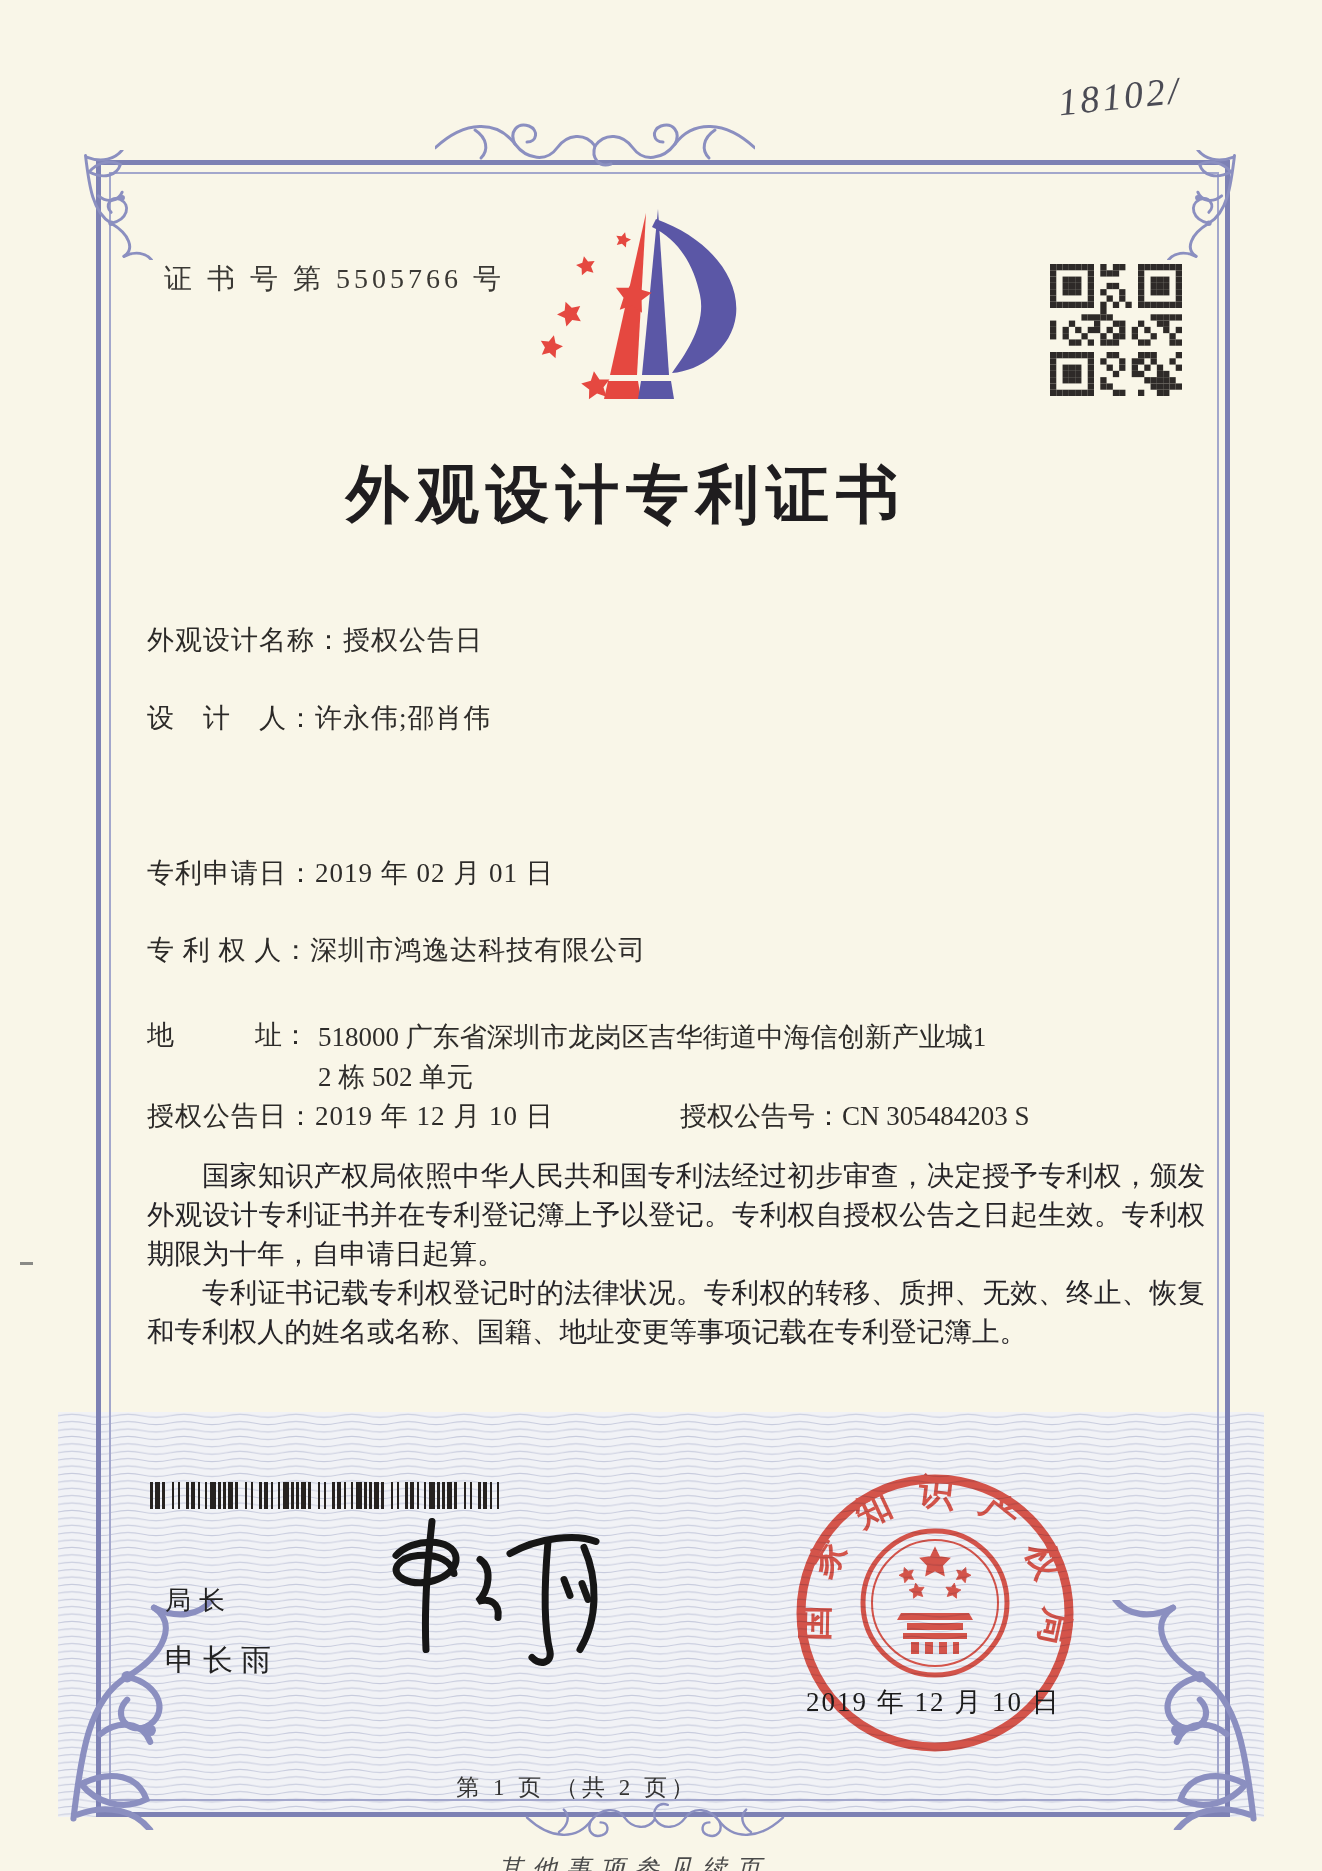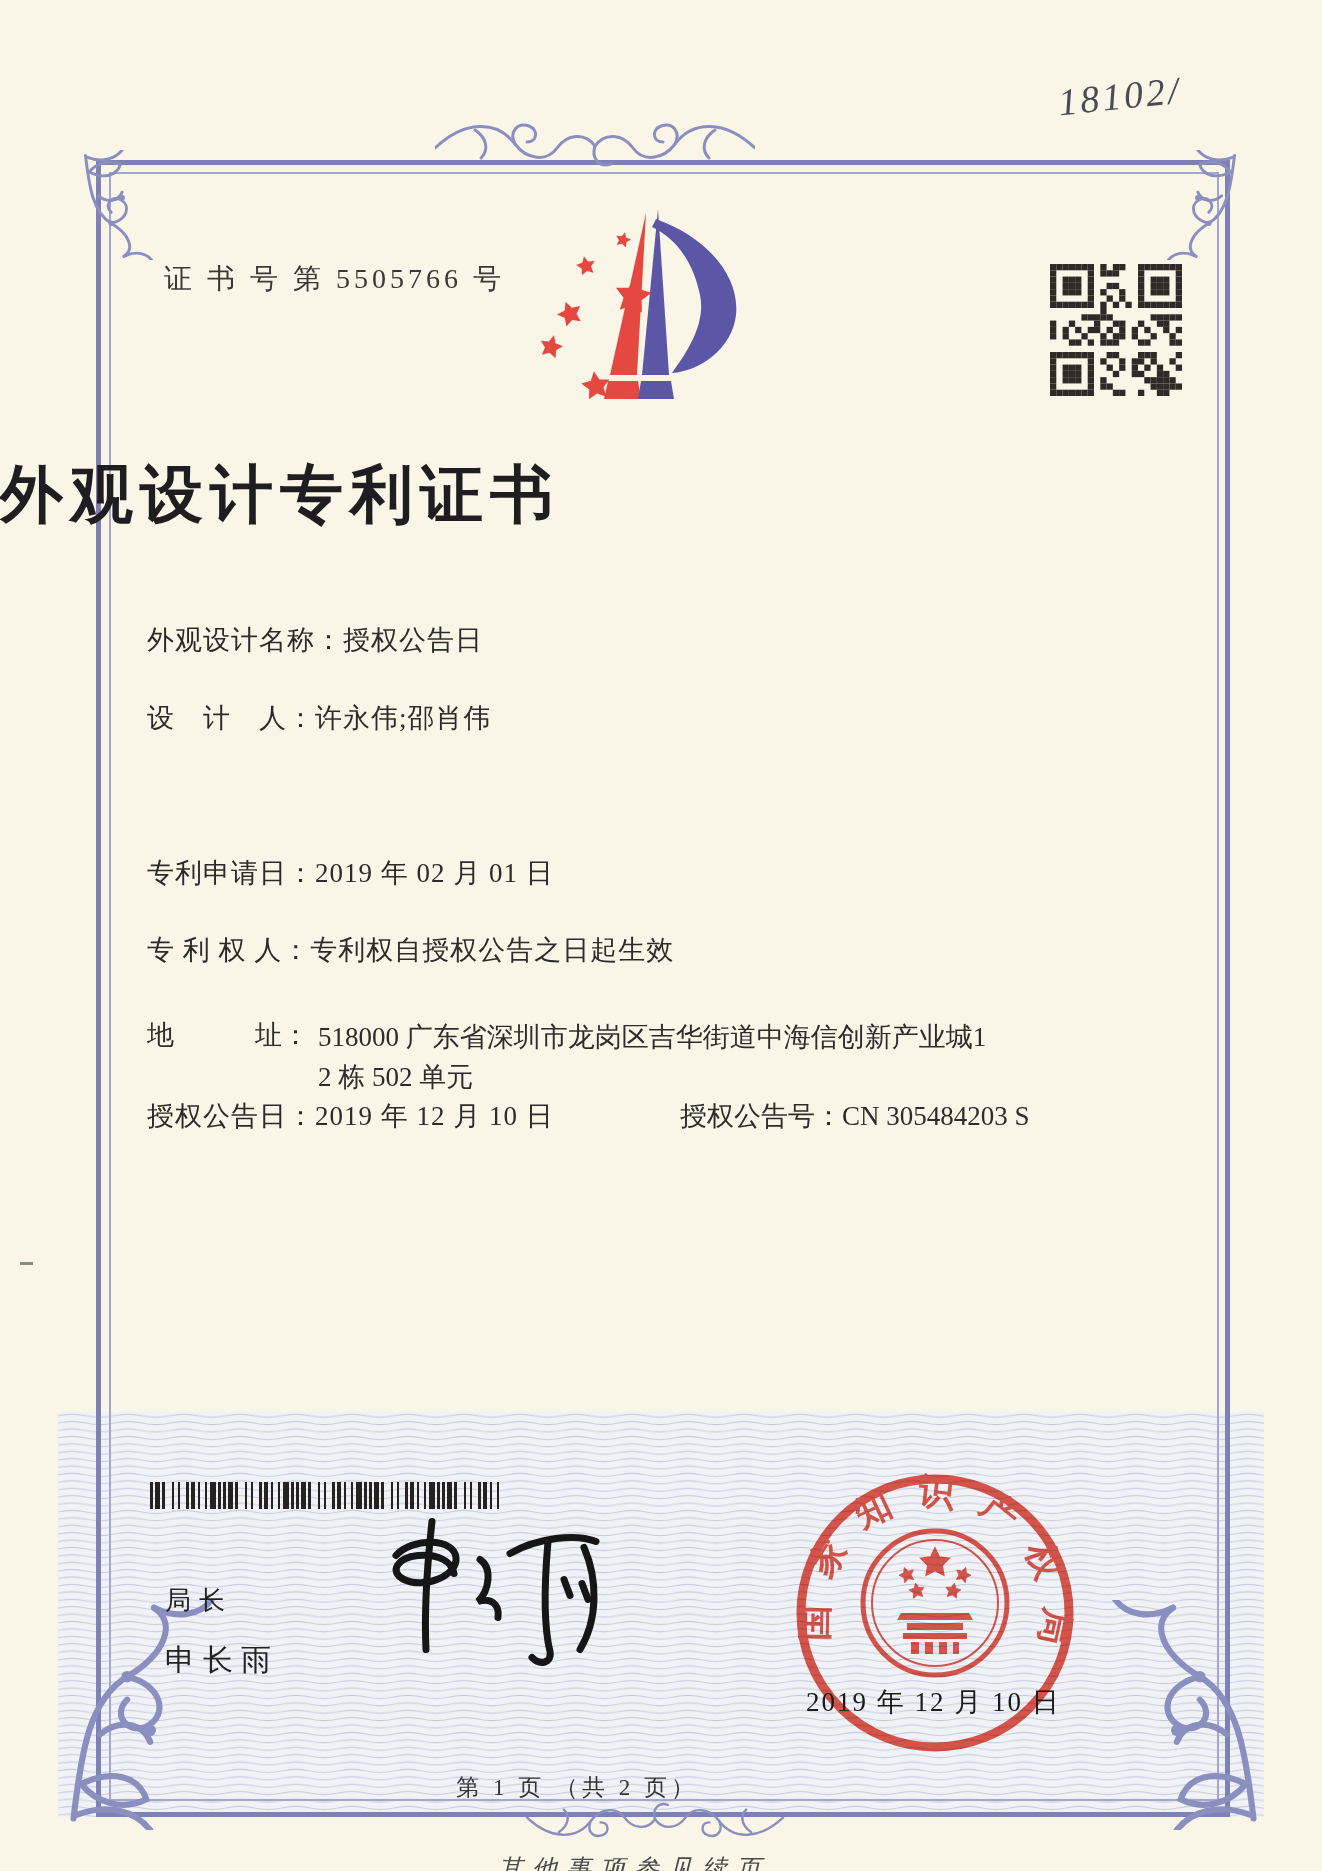--- a/index.html
+++ b/index.html
@@ -13,22 +13,22 @@
   .waves{left:58px;top:1412px;}
   
   .handwrite{left:1058px;top:74px;font-size:38px;font-style:italic;color:#4b4b54;
              transform:rotate(-6deg);letter-spacing:3px;}
   
   .certno{left:147px;top:260px;font-size:28px;letter-spacing:4px;color:#3a3834;margin-left:17px;}
   
   .logo{left:538px;top:203px;}
   .qr{left:1050px;top:264px;}
   
-  .title{left:0;top:452px;width:1180px;text-align:left;font-size:63px;font-weight:bold;
-         letter-spacing:7px;color:#1f1d1f;}
+  .title{left:0;top:452px;width:1180px;text-align:center;font-size:63px;font-weight:bold;
+         letter-spacing:7px;color:#1f1d1f;padding-left:36px;}
   
   .row{left:147px;font-size:27px;letter-spacing:1px;white-space:nowrap;}
   .row .lab{color:#2c2a28;}
   .addr-label{left:147px;top:1017px;font-size:27px;}
   .addr-val{left:318px;top:1017px;width:740px;font-size:27px;line-height:40px;}
   .grant2{left:680px;top:1098px;font-size:27px;white-space:nowrap;}
   
   .bodytext{left:147px;top:1156px;width:1058px;font-size:27.5px;line-height:39px;
             text-align:justify;color:#262428;}
   .bodytext p{margin:0;text-indent:2em;}
@@ -359,34 +359,38 @@
   <div class="abs row" style="top:622px">
     <span class="lab">外观设计名称：</span><span>授权公告日</span>
   </div>
   <div class="abs row" style="top:700px">
     <span class="lab">设　计　人：</span><span>许永伟;邵肖伟</span>
   </div>
   <div class="abs row" style="top:855px">
     <span class="lab">专利申请日：</span><span>2019 年 02 月 01 日</span>
   </div>
   <div class="abs row" style="top:932px">
-    <span class="lab">专 利 权 人：</span><span>专利权自授权公告之日起生效</span>
+    <span class="lab">专 利 权 人：</span><span>深圳市鸿逸达科技有限公司</span>
   </div>
   <div class="abs addr-label">地　　　址：</div>
   <div class="abs addr-val">
     <div>518000 广东省深圳市龙岗区吉华街道中海信创新产业城1</div>
     <div>2 栋 502 单元</div>
   </div>
   <div class="abs row" style="top:1098px">
     <span class="lab">授权公告日：</span><span>2019 年 12 月 10 日</span>
   </div>
   <div class="abs grant2">
     <span class="lab">授权公告号：</span><span>CN 305484203 S</span>
   </div>
 
+  <div class="abs bodytext">
+    <p>国家知识产权局依照中华人民共和国专利法经过初步审查，决定授予专利权，颁发外观设计专利证书并在专利登记簿上予以登记。专利权自授权公告之日起生效。专利权期限为十年，自申请日起算。</p>
+    <p>专利证书记载专利权登记时的法律状况。专利权的转移、质押、无效、终止、恢复和专利权人的姓名或名称、国籍、地址变更等事项记载在专利登记簿上。</p>
+  </div>
 
   <svg class="abs barcode" width="360" height="28">
     <g id="bars" fill="#262220">
         <rect x="0" y="0" width="3" height="27"></rect>
         <rect x="5" y="0" width="5" height="27"></rect>
         <rect x="12" y="0" width="3" height="27"></rect>
         <rect x="22" y="0" width="2" height="27"></rect>
         <rect x="28" y="0" width="2" height="27"></rect>
         <rect x="36" y="0" width="3" height="27"></rect>
         <rect x="41" y="0" width="4" height="27"></rect>

